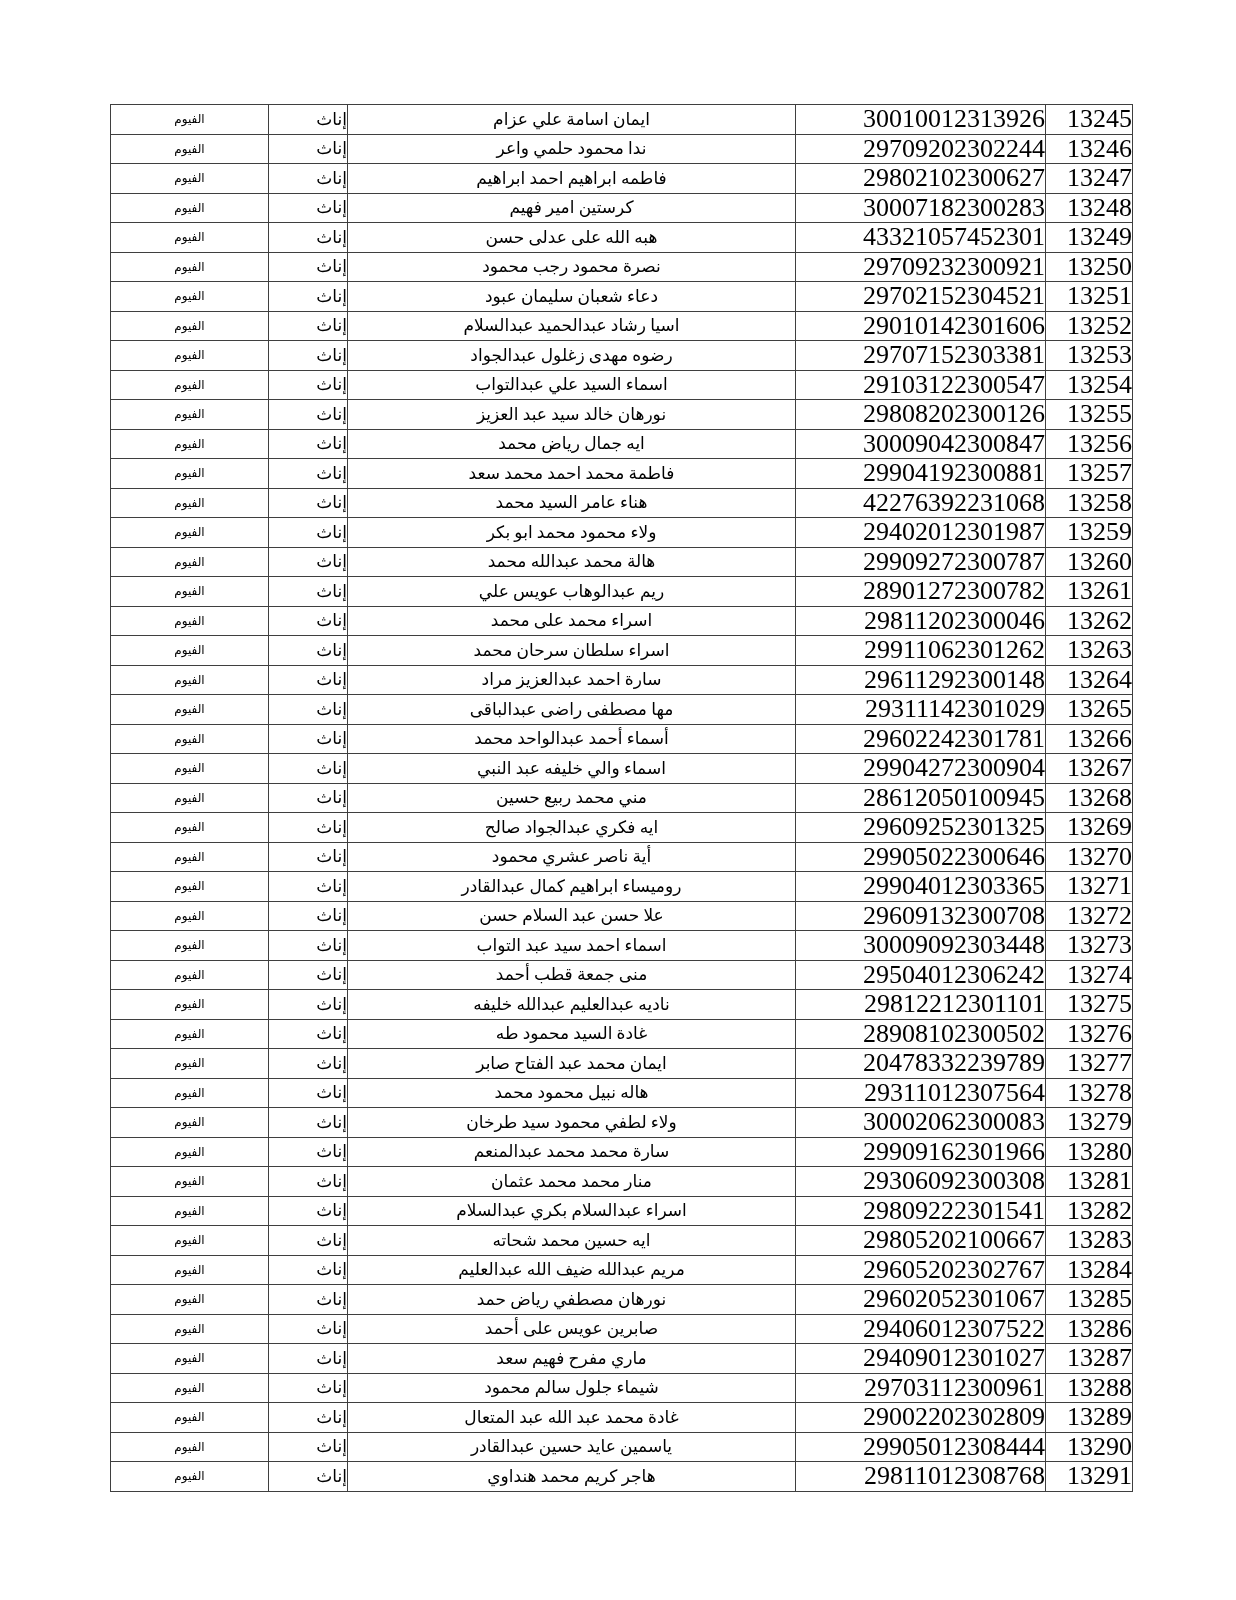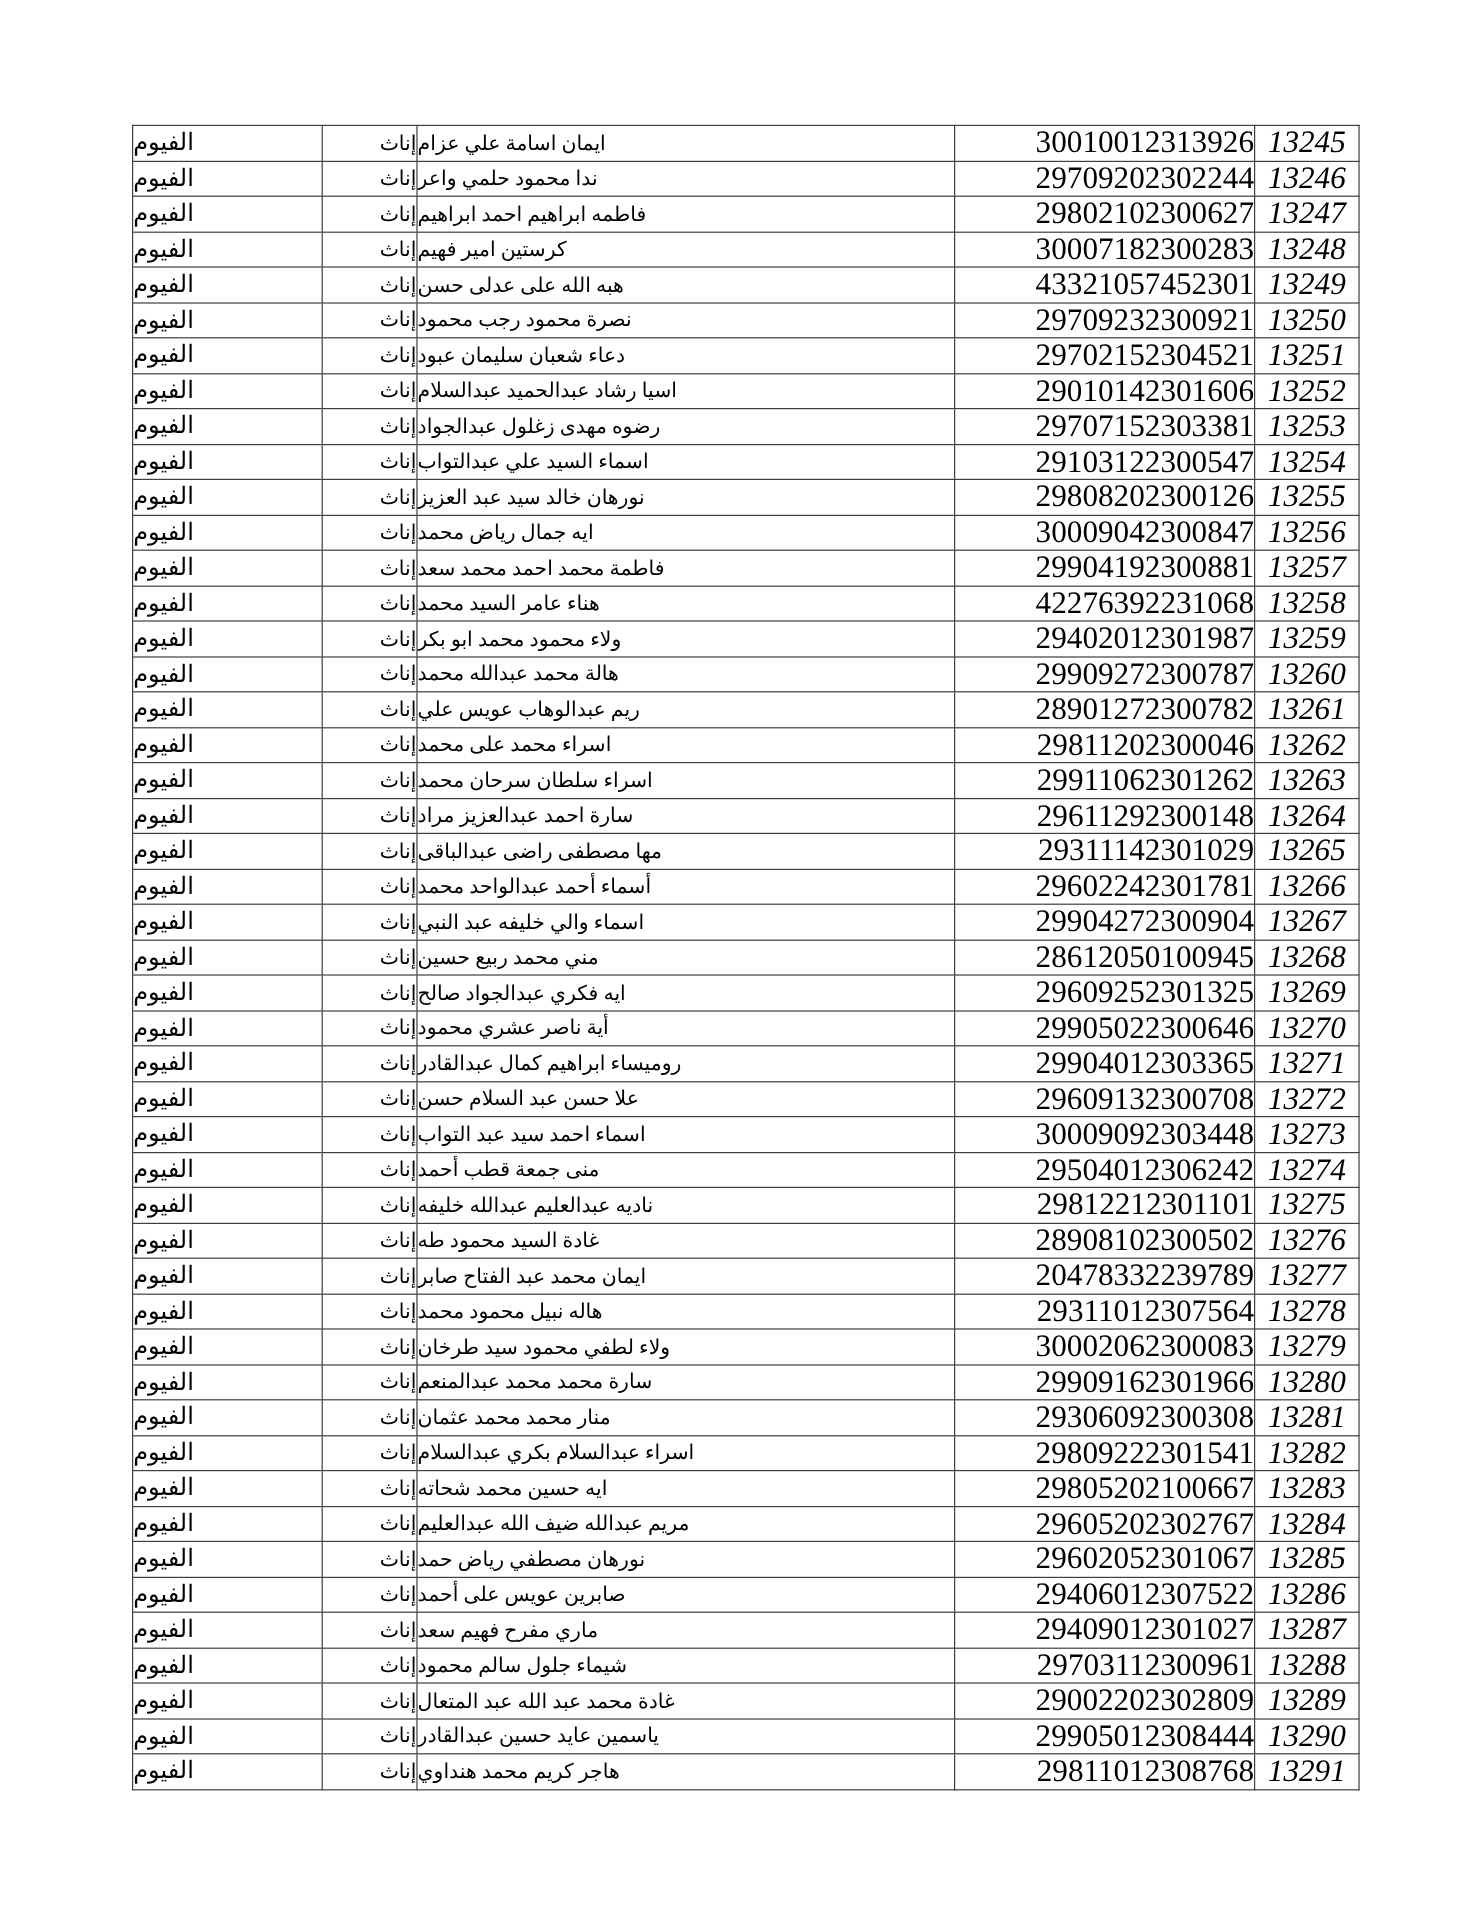--- a/index.html
+++ b/index.html
@@ -34,52 +34,51 @@
     border: 1px solid #3f3f3f;
     padding: 0;
     vertical-align: middle;
     white-space: nowrap;
     overflow: hidden;
     line-height: 1;
   }
   
   td.serial {
     font-size: 26px;
-    text-align: center;
+    text-align: right;
     padding-left: 6px;          
     direction: ltr;
     padding-right: 6px;
     border-right: 2px solid #000000; 
-    font-style: italic;
   }
   td.nid {
     font-size: 26px;
     direction: ltr;
     text-align: right;
     padding-right: 15px;
     border: 2px solid #000000;
     font-family: Liberation Serif, serif;
   }
   
   td.pname {
     font-size: 17px;
-    text-align: left;
+    text-align: center;
     padding-right: 2px;
     border: 2px solid #000000;
     border-left: 1px solid #3f3f3f;
   }
   td.gender {
     font-size: 17px;
     text-align: right;
     padding-right: 6px;
     font-family: Liberation Serif, serif;
   }
   td.gov {
-    font-size: 20px;
-    text-align: left;
+    font-size: 12px;
+    text-align: center;
     padding-right: 3px;
   }
 </style>
 </head>
 <body>
 
 <div class="page">
   <table class="roster" dir="rtl">
     <colgroup>
       <col style="width:87px">

